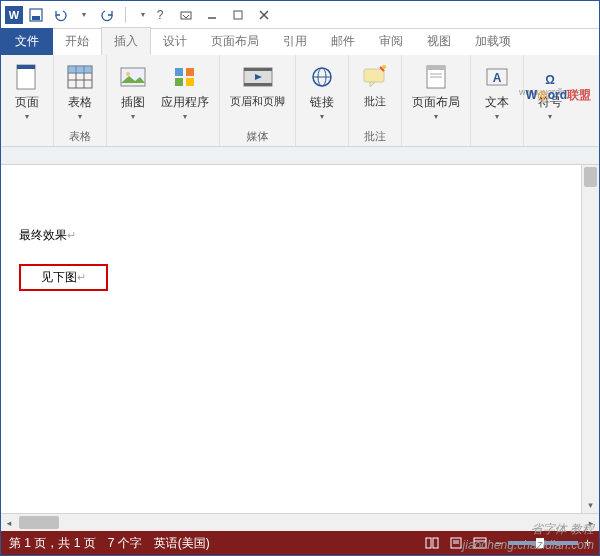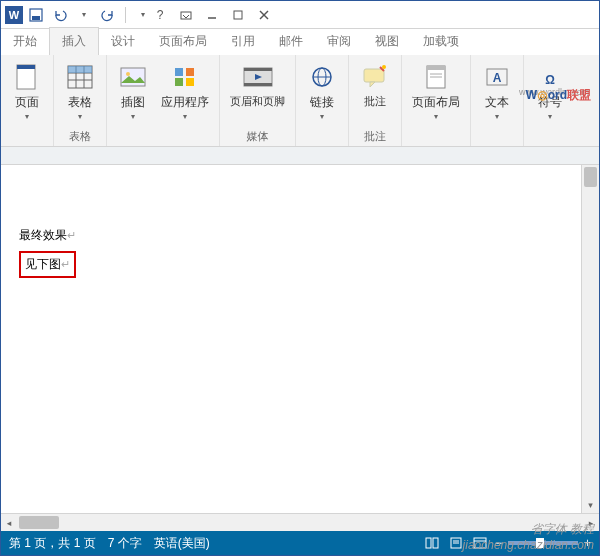--- a/index.html
+++ b/index.html
@@ -29,28 +29,28 @@
 .logo .w{color:#2b579a;}
 .logo .o{color:#e8a33d;}
 .logo .rd{color:#2b579a;}
 .logo .lm{color:#d9534f;}
 .logo-url{position:absolute;right:10px;top:32px;font-size:9px;color:#999;}
 .ruler{height:18px;background:#eef1f3;border-bottom:1px solid #d4d4d4;position:relative;}
 .docarea{flex:1;display:flex;position:relative;background:#5eead4;overflow:hidden;}
 .page{position:absolute;left:0;top:0;right:18px;bottom:0;background:#fff;padding:60px 18px 10px 18px;}
 .para{font-size:13px;color:#000;line-height:1.6;font-family:"SimSun",serif;}
 .para .pm{color:#aaa;font-size:11px;}
-.redbox{border:2px solid #d40000;padding:1px 4px;display:inline-block;margin-top:5px;}
+.redbox{border:2px solid #d40000;padding:1px 20px;display:inline-block;margin-top:18px;}
 .scroll-v{position:absolute;right:0;top:0;bottom:0;width:18px;background:#f0f0f0;border-left:1px solid #d4d4d4;}
 .scroll-v .thumb{position:absolute;left:2px;right:2px;top:2px;height:20px;background:#c1c1c1;border-radius:2px;}
 .scroll-v .arrow{position:absolute;left:0;right:0;height:16px;display:flex;align-items:center;justify-content:center;color:#666;font-size:9px;}
 .scroll-h{height:18px;background:#f0f0f0;border-top:1px solid #d4d4d4;display:flex;align-items:center;position:relative;}
 .scroll-h .track{flex:1;position:relative;height:100%;}
 .scroll-h .thumb{position:absolute;top:2px;bottom:2px;left:2px;width:40px;background:#c1c1c1;border-radius:2px;}
-.statusbar{height:24px;background:#0369a1;color:#fff;display:flex;align-items:center;padding:0 8px;font-size:11px;gap:12px;}
+.statusbar{height:24px;background:#7f1d1d;color:#fff;display:flex;align-items:center;padding:0 8px;font-size:11px;gap:12px;}
 .statusbar .right{margin-left:auto;display:flex;align-items:center;gap:6px;}
 .view-btn{width:18px;height:16px;display:flex;align-items:center;justify-content:center;cursor:pointer;}
 .zoom-slider{width:70px;height:4px;background:#7da1d1;position:relative;}
 .zoom-slider .handle{position:absolute;width:8px;height:10px;background:#fff;top:-3px;left:28px;}
 .watermark{position:absolute;right:6px;bottom:4px;font-size:11px;color:#999;z-index:10;display:flex;flex-direction:column;align-items:flex-end;font-style:italic;}
 svg{display:block;}
 </style>
 </head>
 <body>
 
@@ -102,20 +102,21 @@
       <span>
           <svg width="10" height="10">
             <line x1="1" y1="1" x2="9" y2="9" stroke="#555" stroke-width="1.5"></line>
             <line x1="9" y1="1" x2="1" y2="9" stroke="#555" stroke-width="1.5"></line>
           </svg>
         </span>
     </div>
   </div>
 
   <div class="tabbar">
+    <div class="tab file">文件</div>
     <div class="tab">开始</div>
     <div class="tab active">插入</div>
     <div class="tab">设计</div>
     <div class="tab">页面布局</div>
     <div class="tab">引用</div>
     <div class="tab">邮件</div>
     <div class="tab">审阅</div>
     <div class="tab">视图</div>
     <div class="tab">加载项</div>
   </div>

